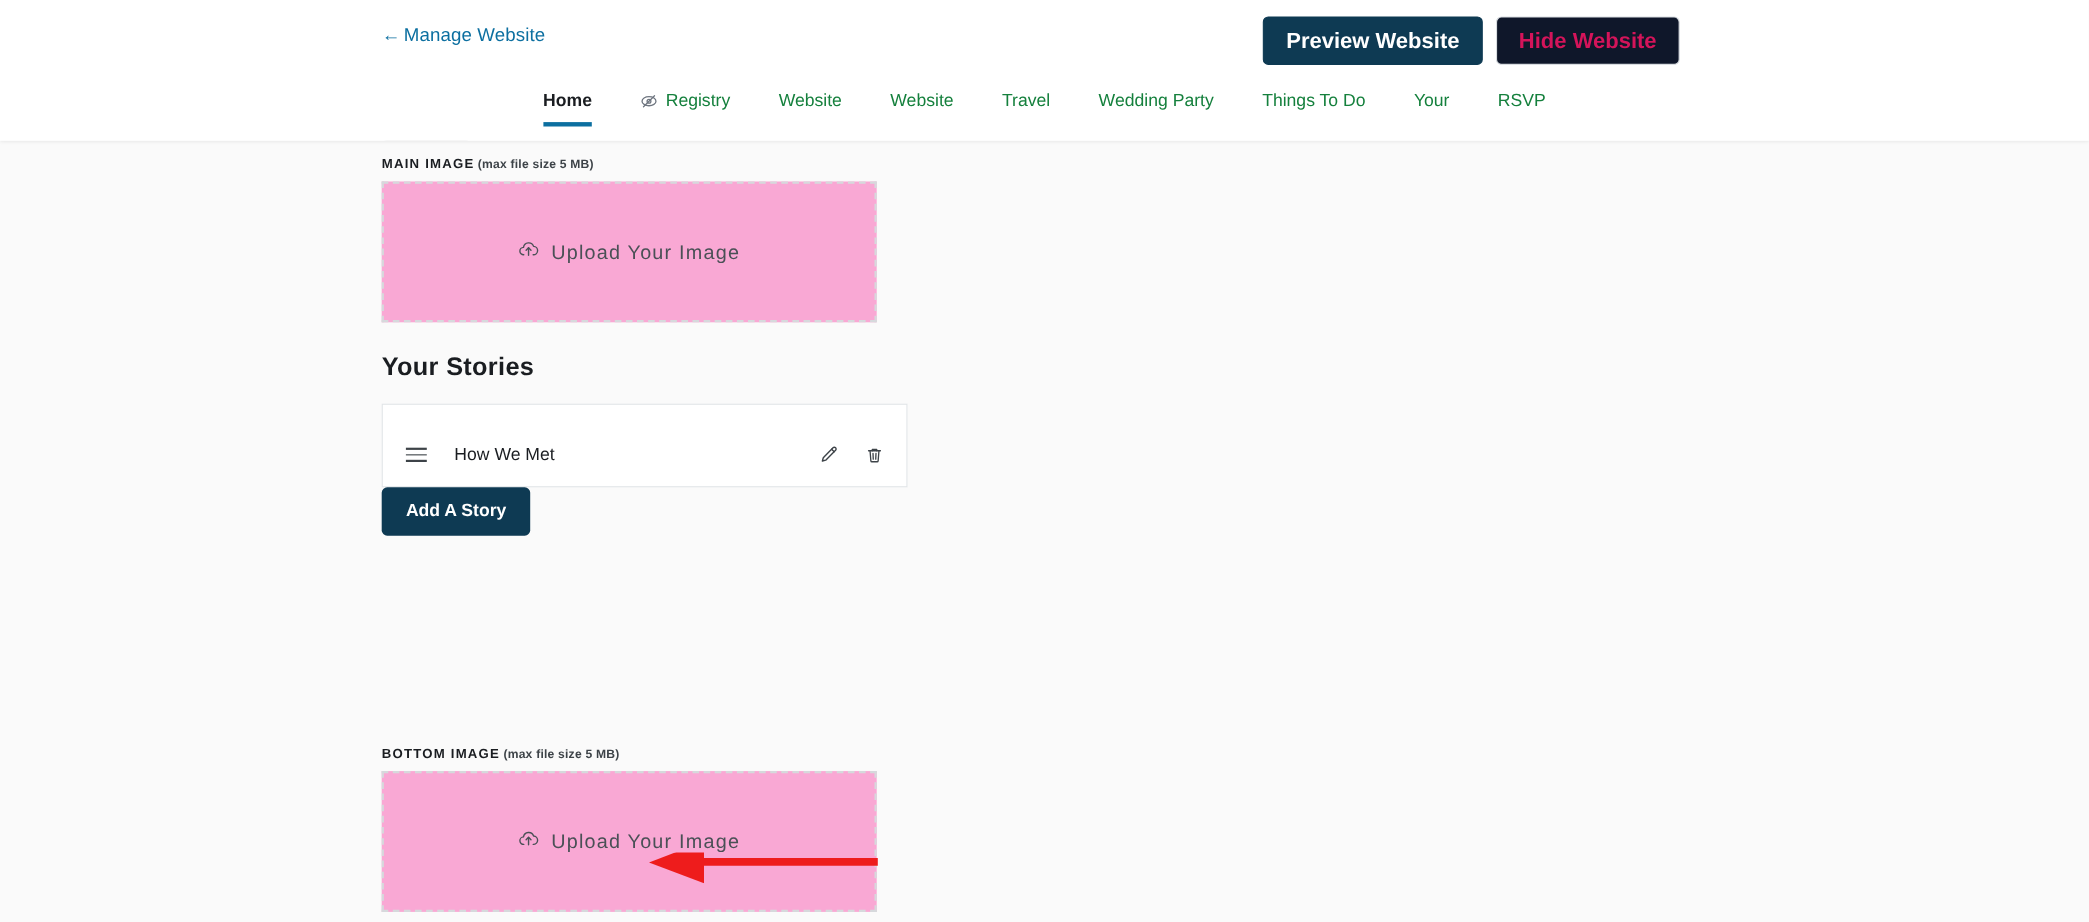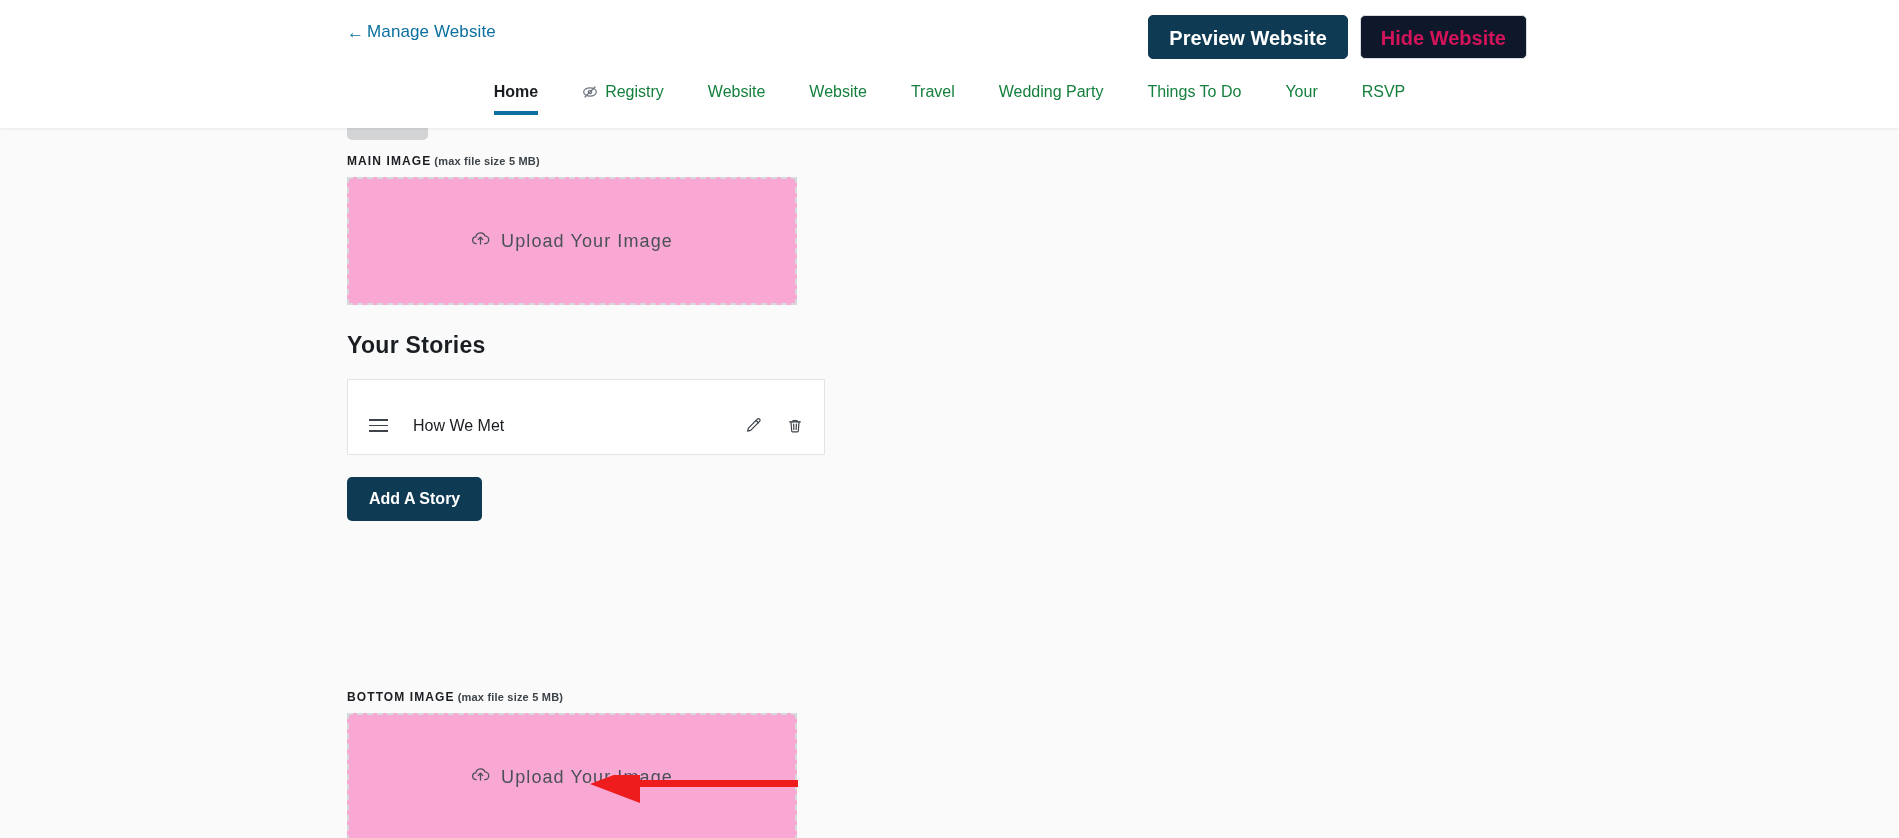--- a/index.html
+++ b/index.html
@@ -127,21 +127,21 @@
     right: 22px;
     bottom: 6px;
     height: 4px;
     background: #0c6fa0;
   }
   .nav-icon { display: inline-flex; align-items: center; }
 
   
   .content {
     position: absolute;
-    top: 124px;
+    top: 112px;
     left: 0;
     width: 1899px;
     height: 710px;
     background: #fafafa;
   }
 
   .col {
     position: absolute;
     left: 347px;
     top: 0;
@@ -365,21 +365,21 @@
               <path d="M4.8 6.4h14.4"></path>
               <path d="M9.3 6.4V4.8h5.4v1.6"></path>
               <path d="M6.6 6.4l1 12.2a1.2 1.2 0 0 0 1.2 1.1h6.4a1.2 1.2 0 0 0 1.2-1.1l1-12.2"></path>
               <line x1="10.2" y1="9.6" x2="10.5" y2="16.6"></line>
               <line x1="13.8" y1="9.6" x2="13.5" y2="16.6"></line>
             </svg>
           </span>
         </span>
       </div>
 
-      <button class="btn-add-story" style="margin-top:22px;">Add A Story</button>
+      <button class="btn-add-story" style="">Add A Story</button>
     </div>
 
     <div class="col" style="top:566px;">
       <div class="field-label">
         <span>BOTTOM IMAGE</span><span class="hint">(max file size 5 MB)</span>
       </div>
       <div class="upload-box">
         <div class="upload-label">
           <span>
             <svg width="19" height="19" viewBox="0 0 24 24" fill="none" stroke="#4a5056" stroke-width="1.6" stroke-linecap="round" stroke-linejoin="round">

